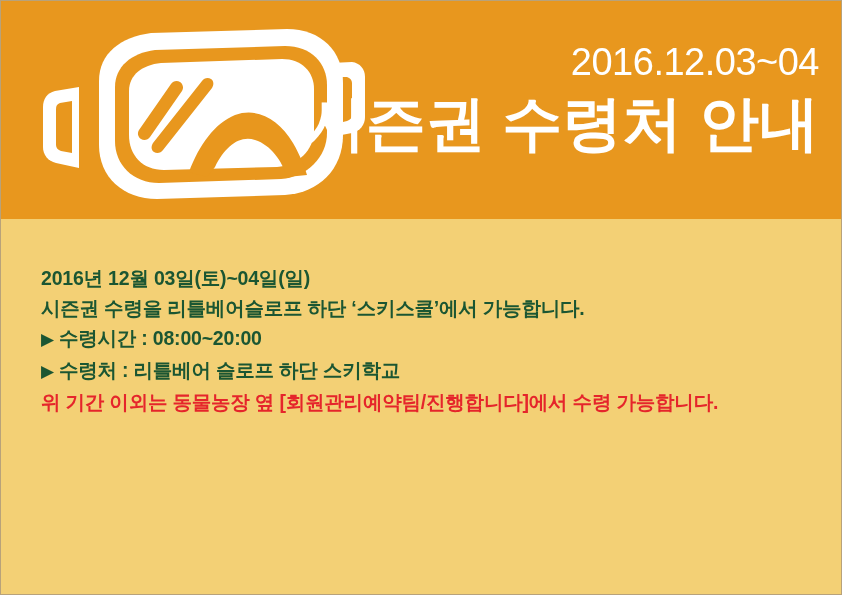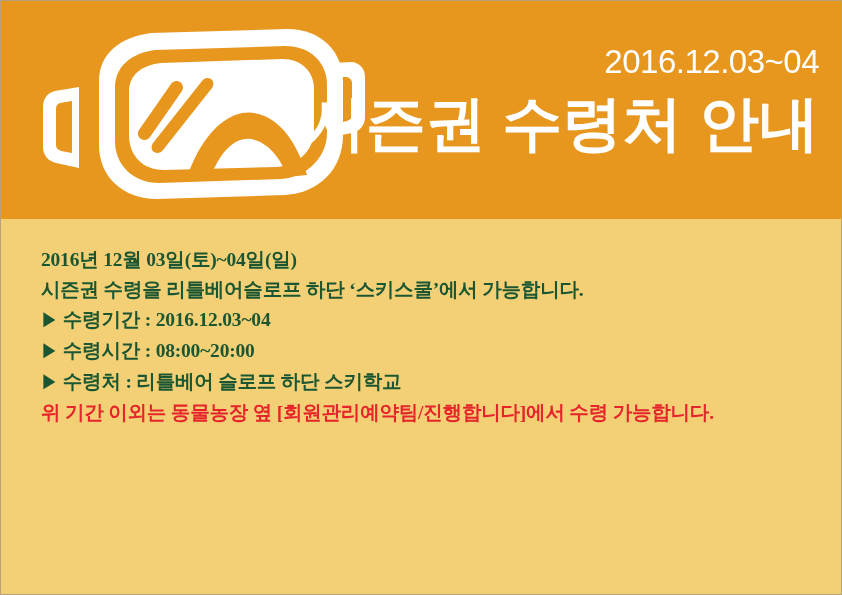--- a/index.html
+++ b/index.html
@@ -48,21 +48,21 @@
 
   .header-titles {
     position: absolute;
     right: 24px;
     top: 30px;
     width: 520px;
     text-align: right;
     color: #ffffff;
   }
   .title-line1 {
-    font-size: 33px;
+    font-size: 38px;
     line-height: 62px;
     font-weight: 400;
     letter-spacing: -0.5px;
     white-space: nowrap;
   }
   .title-line2 {
     font-size: 60px;
     line-height: 62px;
     font-weight: 700;
     letter-spacing: 0px;
@@ -75,23 +75,22 @@
     left: 0;
     top: 218px;
     width: 842px;
     height: 376px;
     background: #f3d075;
   }
 
   .body-inner {
     position: absolute;
     left: 40px;
-    top: 26px;
+    top: 44px;
     right: 24px;
-    font-family: Liberation Serif, serif;
   }
 
   .line {
     font-size: 19.5px;
     line-height: 30px;
     font-weight: 700;
     color: #1b5632;
     white-space: nowrap;
     letter-spacing: -0.2px;
   }
@@ -159,23 +158,20 @@
     </div>
   </div>
 
   <div class="body-area">
     <div class="body-inner">
 
       <div class="line">2016년 12월 03일(토)~04일(일)</div>
 
       <div class="line">시즌권 수령을 리틀베어슬로프 하단 ‘스키스쿨’에서 가능합니다.</div>
 
-      <div class="line">
-        <span class="bullet">▶</span><span>수령기간 : 2016.12.03~04</span>
-      </div>
 
       <div class="line">
         <span class="bullet">▶</span><span>수령시간 : 08:00~20:00</span>
       </div>
 
       <div class="line">
         <span class="bullet">▶</span><span>수령처 : 리틀베어 슬로프 하단 스키학교</span>
       </div>
 
       <div class="line red">위 기간 이외는 동물농장 옆 [회원관리예약팀/진행합니다]에서 수령 가능합니다.</div>

